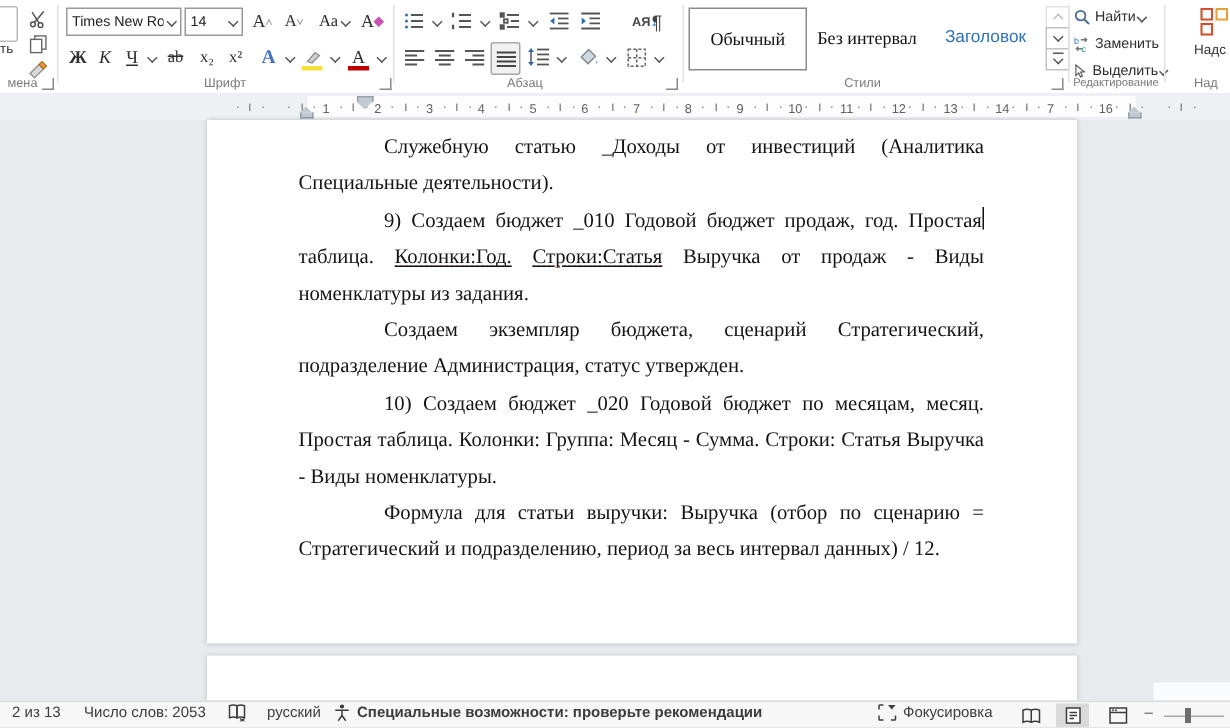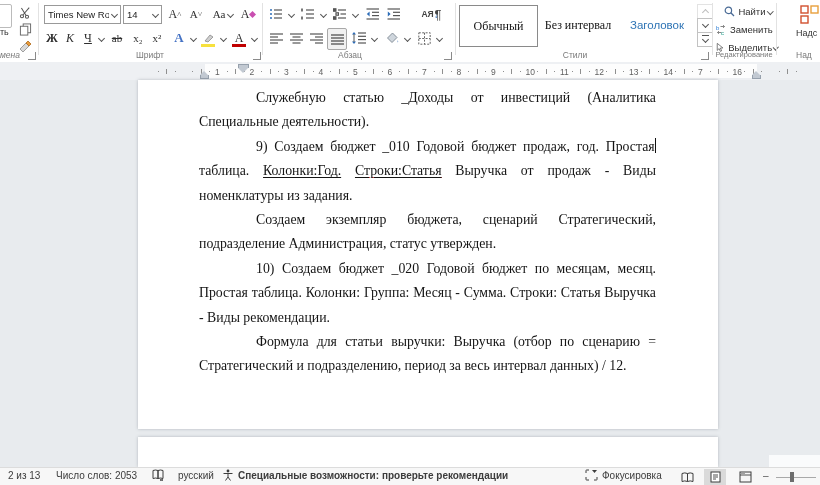--- a/index.html
+++ b/index.html
@@ -81,21 +81,21 @@
             <rect x="1.5" y="3.5" width="8" height="9.5"></rect>
           </g>
         </svg>
     </div>
     <div class="rbtn" style="left:15px;top:38px;width:20px;height:17px;">
       <svg class="ic" width="15" height="14" viewBox="0 0 15 14">
           <path d="M2 9 L8 3 L11 6 L5 12 Z" fill="#d9d9d9" stroke="#8a8a8a" stroke-width="0.8"></path>
           <path d="M8 3 L11 6 L13 4 L10 1 Z" fill="#e89c3c" stroke="#b06a1a" stroke-width="0.8"></path>
         </svg>
     </div>
-    <div class="glabel" style="left:0px;width:30px;text-align:left;font-style:italic;">мена</div>
+    <div class="glabel" style="left:0px;width:30px;text-align:center;">мена</div>
     <div class="dlg" style="left:28px;top:52px;"></div>
     <div class="gsep" style="left:38px;"></div>
 
     <div class="combo" style="left:44px;top:5px;width:77px;">
       <span class="cv">Times New Roman</span>
         <span class="chv"></span>
     </div>
     <div class="combo" style="left:123px;top:5px;width:39px;">
       <span class="cv">14</span>
         <span class="chv"></span>
@@ -336,21 +336,21 @@
     <div class="galbtn" style="top:32px;">
       <span style="display:block;">
           <span style="display:block;width:7px;height:1px;background:#555;margin:0 auto 1px;"></span>
           <span class="chv" style="display:block;margin:0 auto 2px;"></span>
         </span>
     </div>
     <div class="glabel" style="left:545px;width:60px;text-align:center;">Стили</div>
     <div class="dlg" style="left:701px;top:52px;"></div>
     <div class="gsep" style="left:712px;"></div>
 
-    <div class="rbtn" style="left:716px;top:3px;width:56px;height:17px;justify-content:flex-end;font-size:9.5px;">
+    <div class="rbtn" style="left:716px;top:3px;width:56px;height:17px;justify-content:flex-start;font-size:9.5px;">
       <svg class="ic" width="11" height="11" viewBox="0 0 11 11" style="margin-right:3px;">
           <circle cx="4.4" cy="4.4" r="3.2" fill="none" stroke="#4a6b96" stroke-width="1.2"></circle>
           <line x1="6.8" y1="6.8" x2="10" y2="10" stroke="#4a6b96" stroke-width="1.3"></line>
         </svg>
       <span>Найти</span>
         <span class="chvs"></span>
     </div>
     <div class="rbtn" style="left:716px;top:21px;width:60px;height:17px;justify-content:flex-start;font-size:9.5px;">
       <svg class="ic" width="11" height="11" viewBox="0 0 11 11" style="margin-right:3px;">
           <text x="0" y="5.5" font-size="6" fill="#2b7cd3" font-family="sans-serif">b</text>
@@ -482,21 +482,21 @@
   <div class="doc">
       <div class="dl just ind"><span>Служебную статью _Доходы от инвестиций (Аналитика</span></div>
       <div class="dl"><span>Специальные деятельности).</span></div>
       <div class="dl just ind"><span>9) Создаем бюджет _010 Годовой бюджет продаж, год. Простая</span><span class="caret"></span></div>
       <div class="dl just"><span>таблица. </span><span class="spell">Колонки:Год.</span><span> </span><span class="spell">Строки:Статья</span><span> Выручка от продаж - Виды</span></div>
       <div class="dl"><span>номенклатуры из задания.</span></div>
       <div class="dl just ind"><span>Создаем экземпляр бюджета, сценарий Стратегический,</span></div>
       <div class="dl"><span>подразделение Администрация, статус утвержден.</span></div>
       <div class="dl just ind"><span>10) Создаем бюджет _020 Годовой бюджет по месяцам, месяц.</span></div>
       <div class="dl just"><span>Простая таблица. Колонки: Группа: Месяц - Сумма. Строки: Статья Выручка</span></div>
-      <div class="dl"><span>- Виды рекомендации.</span></div>
+      <div class="dl"><span>- Виды номенклатуры.</span></div>
       <div class="dl just ind"><span>Формула для статьи выручки: Выручка (отбор по сценарию =</span></div>
       <div class="dl"><span>Стратегический и подразделению, период за весь интервал данных) / 12.</span></div>
     </div>
 
   <div class="corner-box"></div>
 
   <div class="status">
     <div class="st" style="left:8px;">2 из 13</div>
     <div class="st" style="left:56px;">Число слов: 2053</div>
     <div class="st" style="left:152px;">

